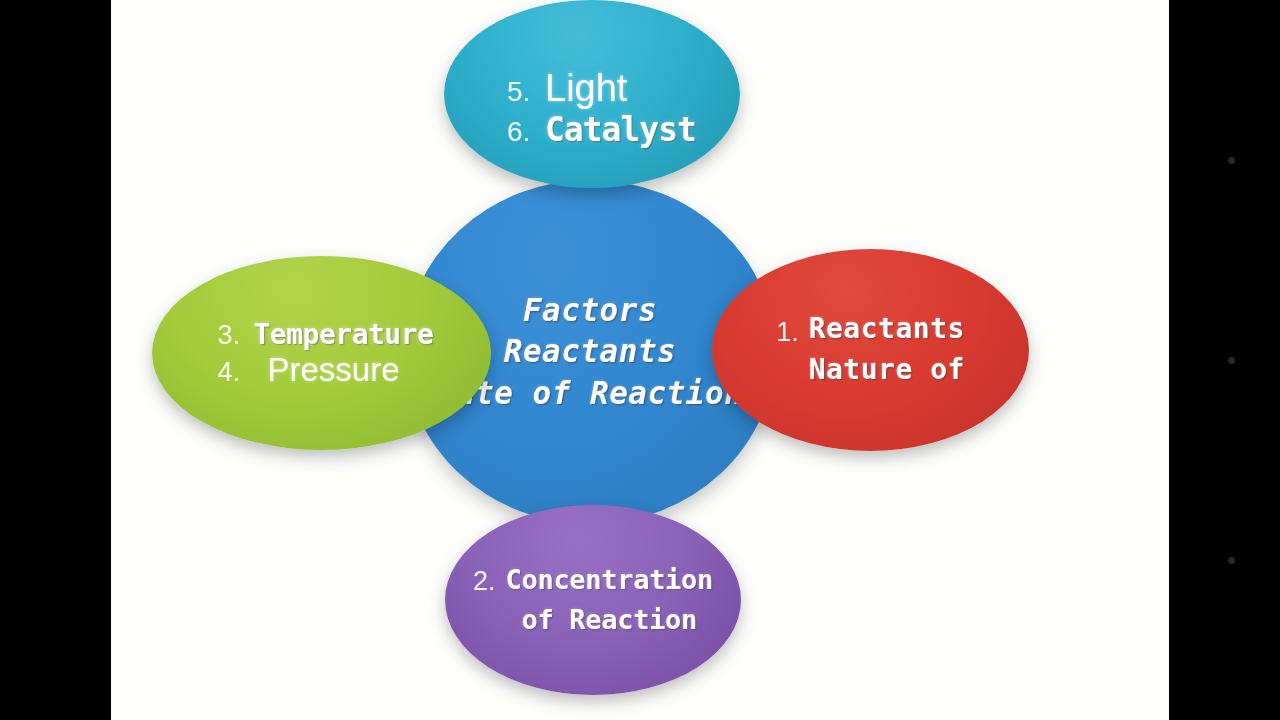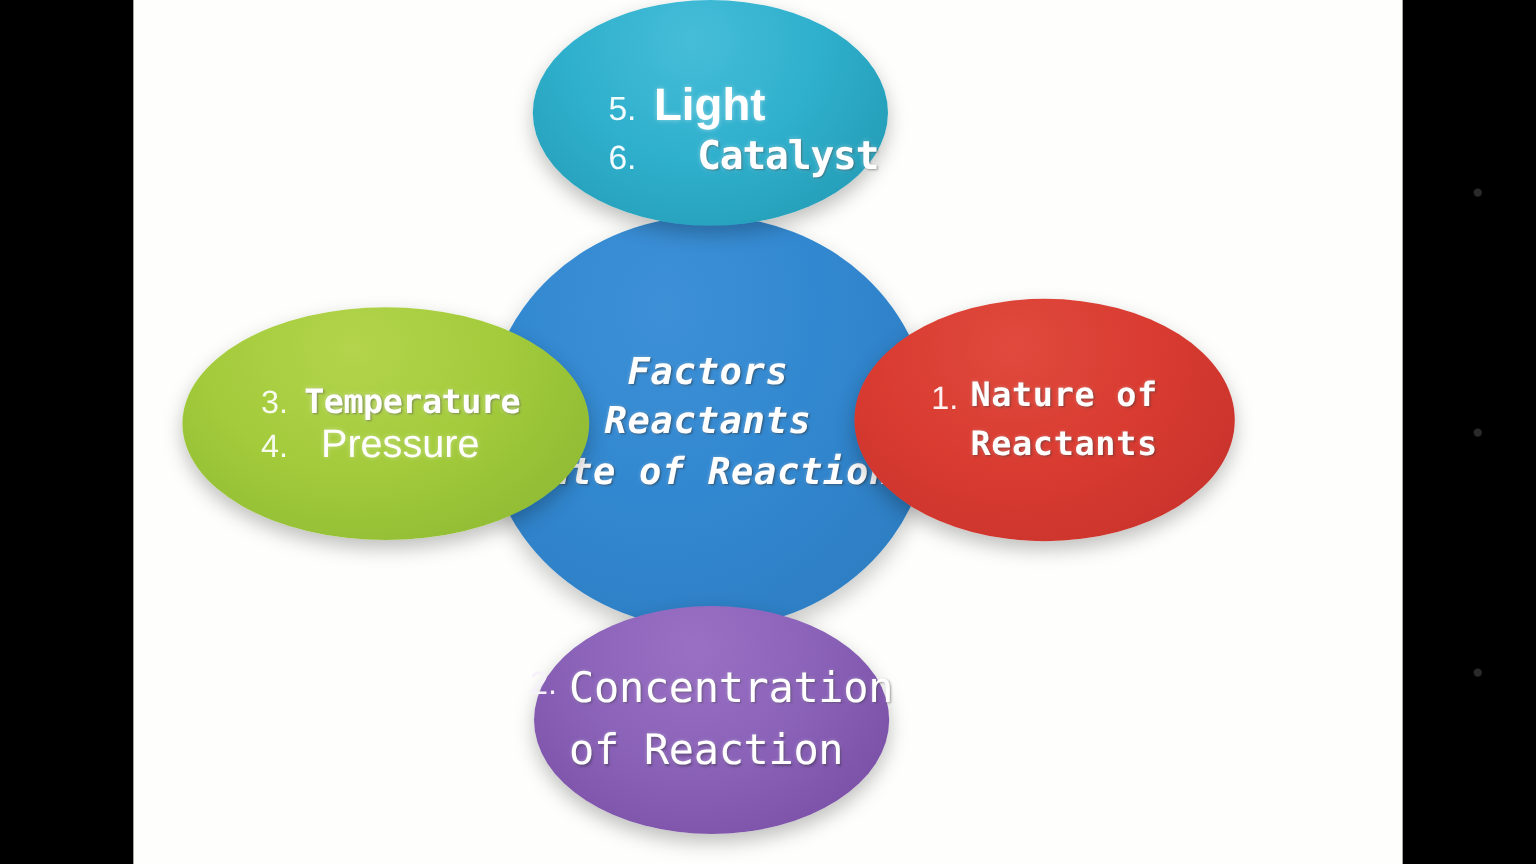--- a/index.html
+++ b/index.html
@@ -109,33 +109,32 @@
     font-family: "Liberation Sans", sans-serif;
     font-size: 28px;
     font-weight: normal;
     color: #f2fbfd;
     min-width: 26px;
     text-align: left;
   }
   #top-node .txt-plain {
     font-family: "Liberation Sans", sans-serif;
     font-size: 38px;
-    font-weight: bold;
+    font-weight: normal;
     color: #ffffff;
     text-shadow: 0 0 4px rgba(255,255,255,0.45);
     margin-top: 24px;
   }
   #top-node .txt-cond {
     font-family: "DejaVu Sans Mono", monospace;
     font-size: 33px;
     font-weight: bold;
     letter-spacing: -1px;
     color: #ffffff;
     text-shadow: 1px 1px 2px rgba(0,0,0,0.35), 0 0 4px rgba(255,255,255,0.4);
-    margin-left: 36px;
   }
 
   
   #right-node {
     left: 601px;
     top: 249px;
     width: 317px;
     height: 202px;
     border-radius: 50%;
     background: radial-gradient(ellipse at 42% 20%, #e04a3d 0%, #d93b31 45%, #c2302a 100%);
@@ -224,25 +223,25 @@
     gap: 10px;
   }
   #bottom-node .num {
     font-family: "Liberation Sans", sans-serif;
     font-size: 27px;
     color: #f6f1fb;
     padding-top: 6px;
   }
   #bottom-node .txt {
     font-family: "DejaVu Sans Mono", monospace;
-    font-weight: normal;
-    font-size: 35px;
+    font-weight: bold;
+    font-size: 27px;
     line-height: 1.5;
     letter-spacing: -0.3px;
-    text-align: left;
+    text-align: center;
     text-shadow: 1px 1px 2px rgba(0,0,0,0.35), 0 0 3px rgba(255,255,255,0.35);
   }
 </style>
 </head>
 <body>
 
 <div id="stage">
 
   <div id="canvas">
 
@@ -262,22 +261,22 @@
       <div class="row">
         <span class="num">6.</span>
         <span class="txt-cond">Catalyst</span>
       </div>
     </div>
 
     <div id="right-node" class="node">
       <div class="row">
         <span class="num">1.</span>
         <span class="txt">
+          <div>Reactants</div>
           <div>Nature of</div>
-          <div>Reactants</div>
         </span>
       </div>
     </div>
 
     <div id="left-node" class="node">
       <div class="row">
         <span class="num">3.</span>
         <span class="txt-cond">Temperature</span>
       </div>
       <div class="row">

